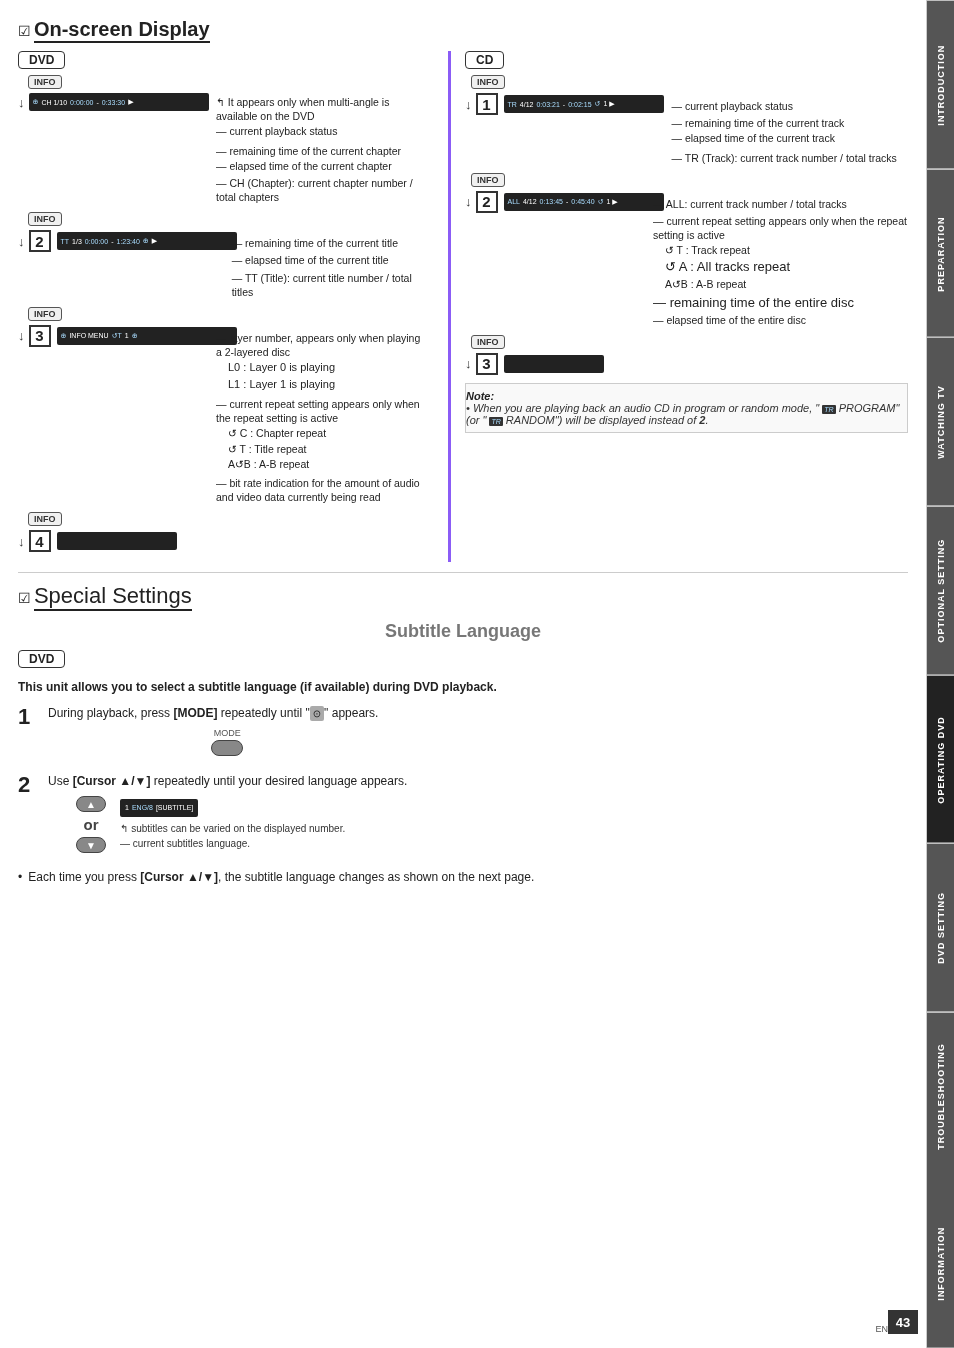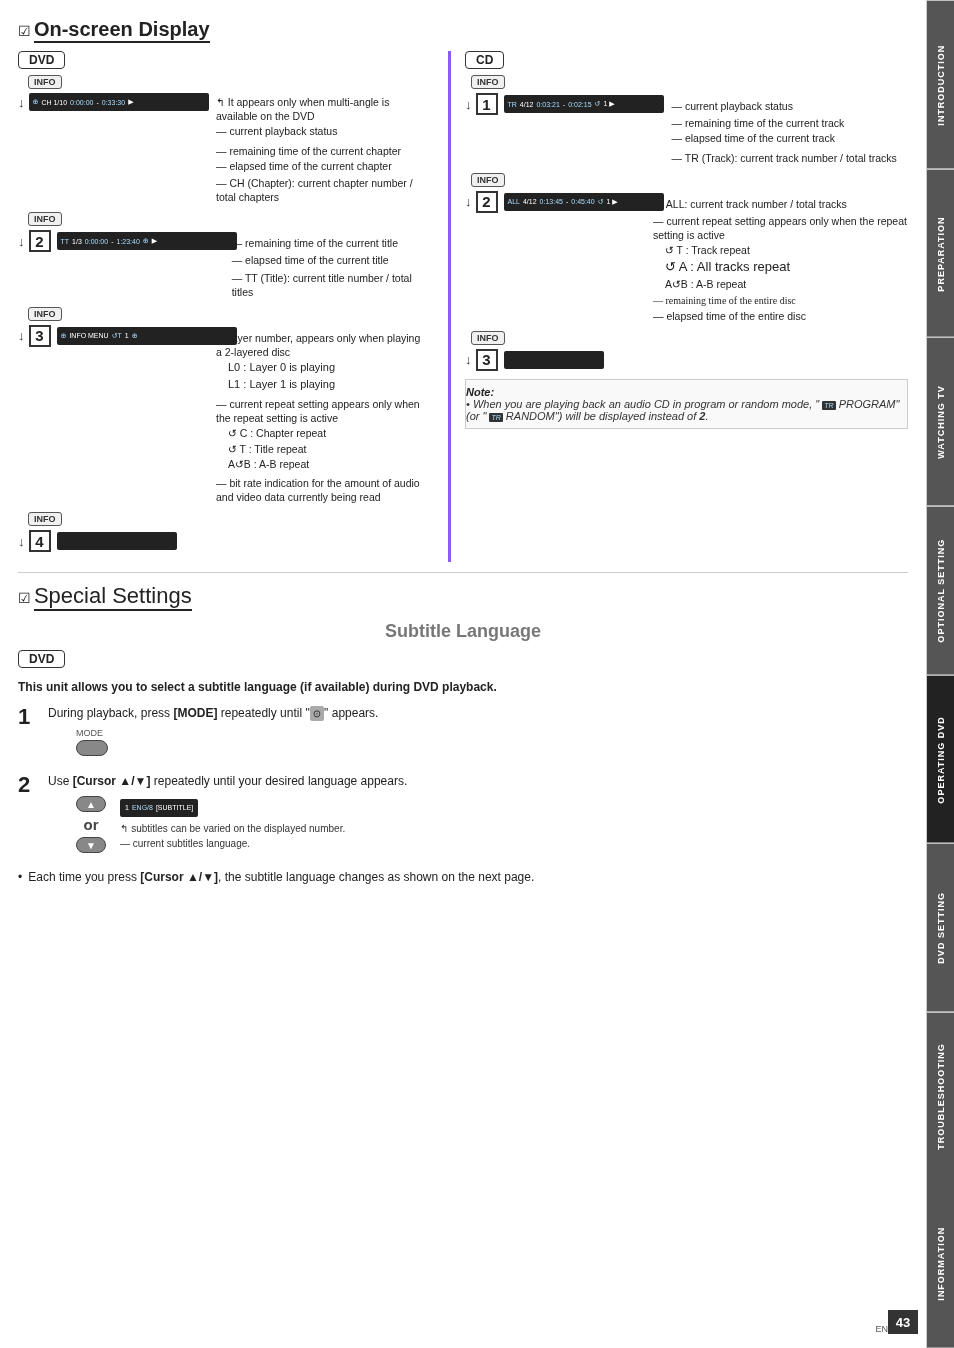--- a/index.html
+++ b/index.html
@@ -185,20 +185,21 @@
       color: #222;
     }
     .step-text b {
       font-weight: bold;
     }
 
     
     .mode-btn-wrapper {
       display: flex;
       flex-direction: column;
+      align-items: center;
       margin: 6px 0 6px 28px;
     }
     .mode-label {
       font-size: 9px;
       color: #555;
       margin-bottom: 2px;
     }
     .mode-btn {
       width: 32px;
       height: 16px;
@@ -505,21 +506,21 @@
                 </div>
               </div>
             </div>
           </div>
           <div class="ann-block" style="margin-left:8px; margin-top:24px;">
             <div style="font-size:10.5px;">— <span>ALL: current track number / total tracks</span></div>
             <div style="margin-top:2px; font-size:10.5px;">— <span>current repeat setting appears only when the repeat setting is active</span></div>
             <div style="font-size:10.5px; margin-left:12px;">↺ T :  Track repeat</div>
             <div style="font-size:13px; margin-left:12px;">↺ A :  All tracks repeat</div>
             <div style="font-size:10.5px; margin-left:12px;">A↺B :  A-B repeat</div>
-            <div style="margin-top:2px; font-size:10px;font-family:Liberation Serif, serif;">— <span>remaining time of the entire disc</span></div>
+            <div style="margin-top:2px; font-size:13px;">— <span>remaining time of the entire disc</span></div>
             <div style="font-size:10.5px;">— <span>elapsed time of the entire disc</span></div>
           </div>
         </div>
 
         
         <div style="display:flex; align-items:flex-start; margin-bottom:8px;">
           <div style="display:flex; flex-direction:column; min-width:180px;">
             <div style="display:flex; align-items:center; margin-bottom:2px; margin-left:6px;">
               <div class="info-btn">INFO</div>
             </div>

